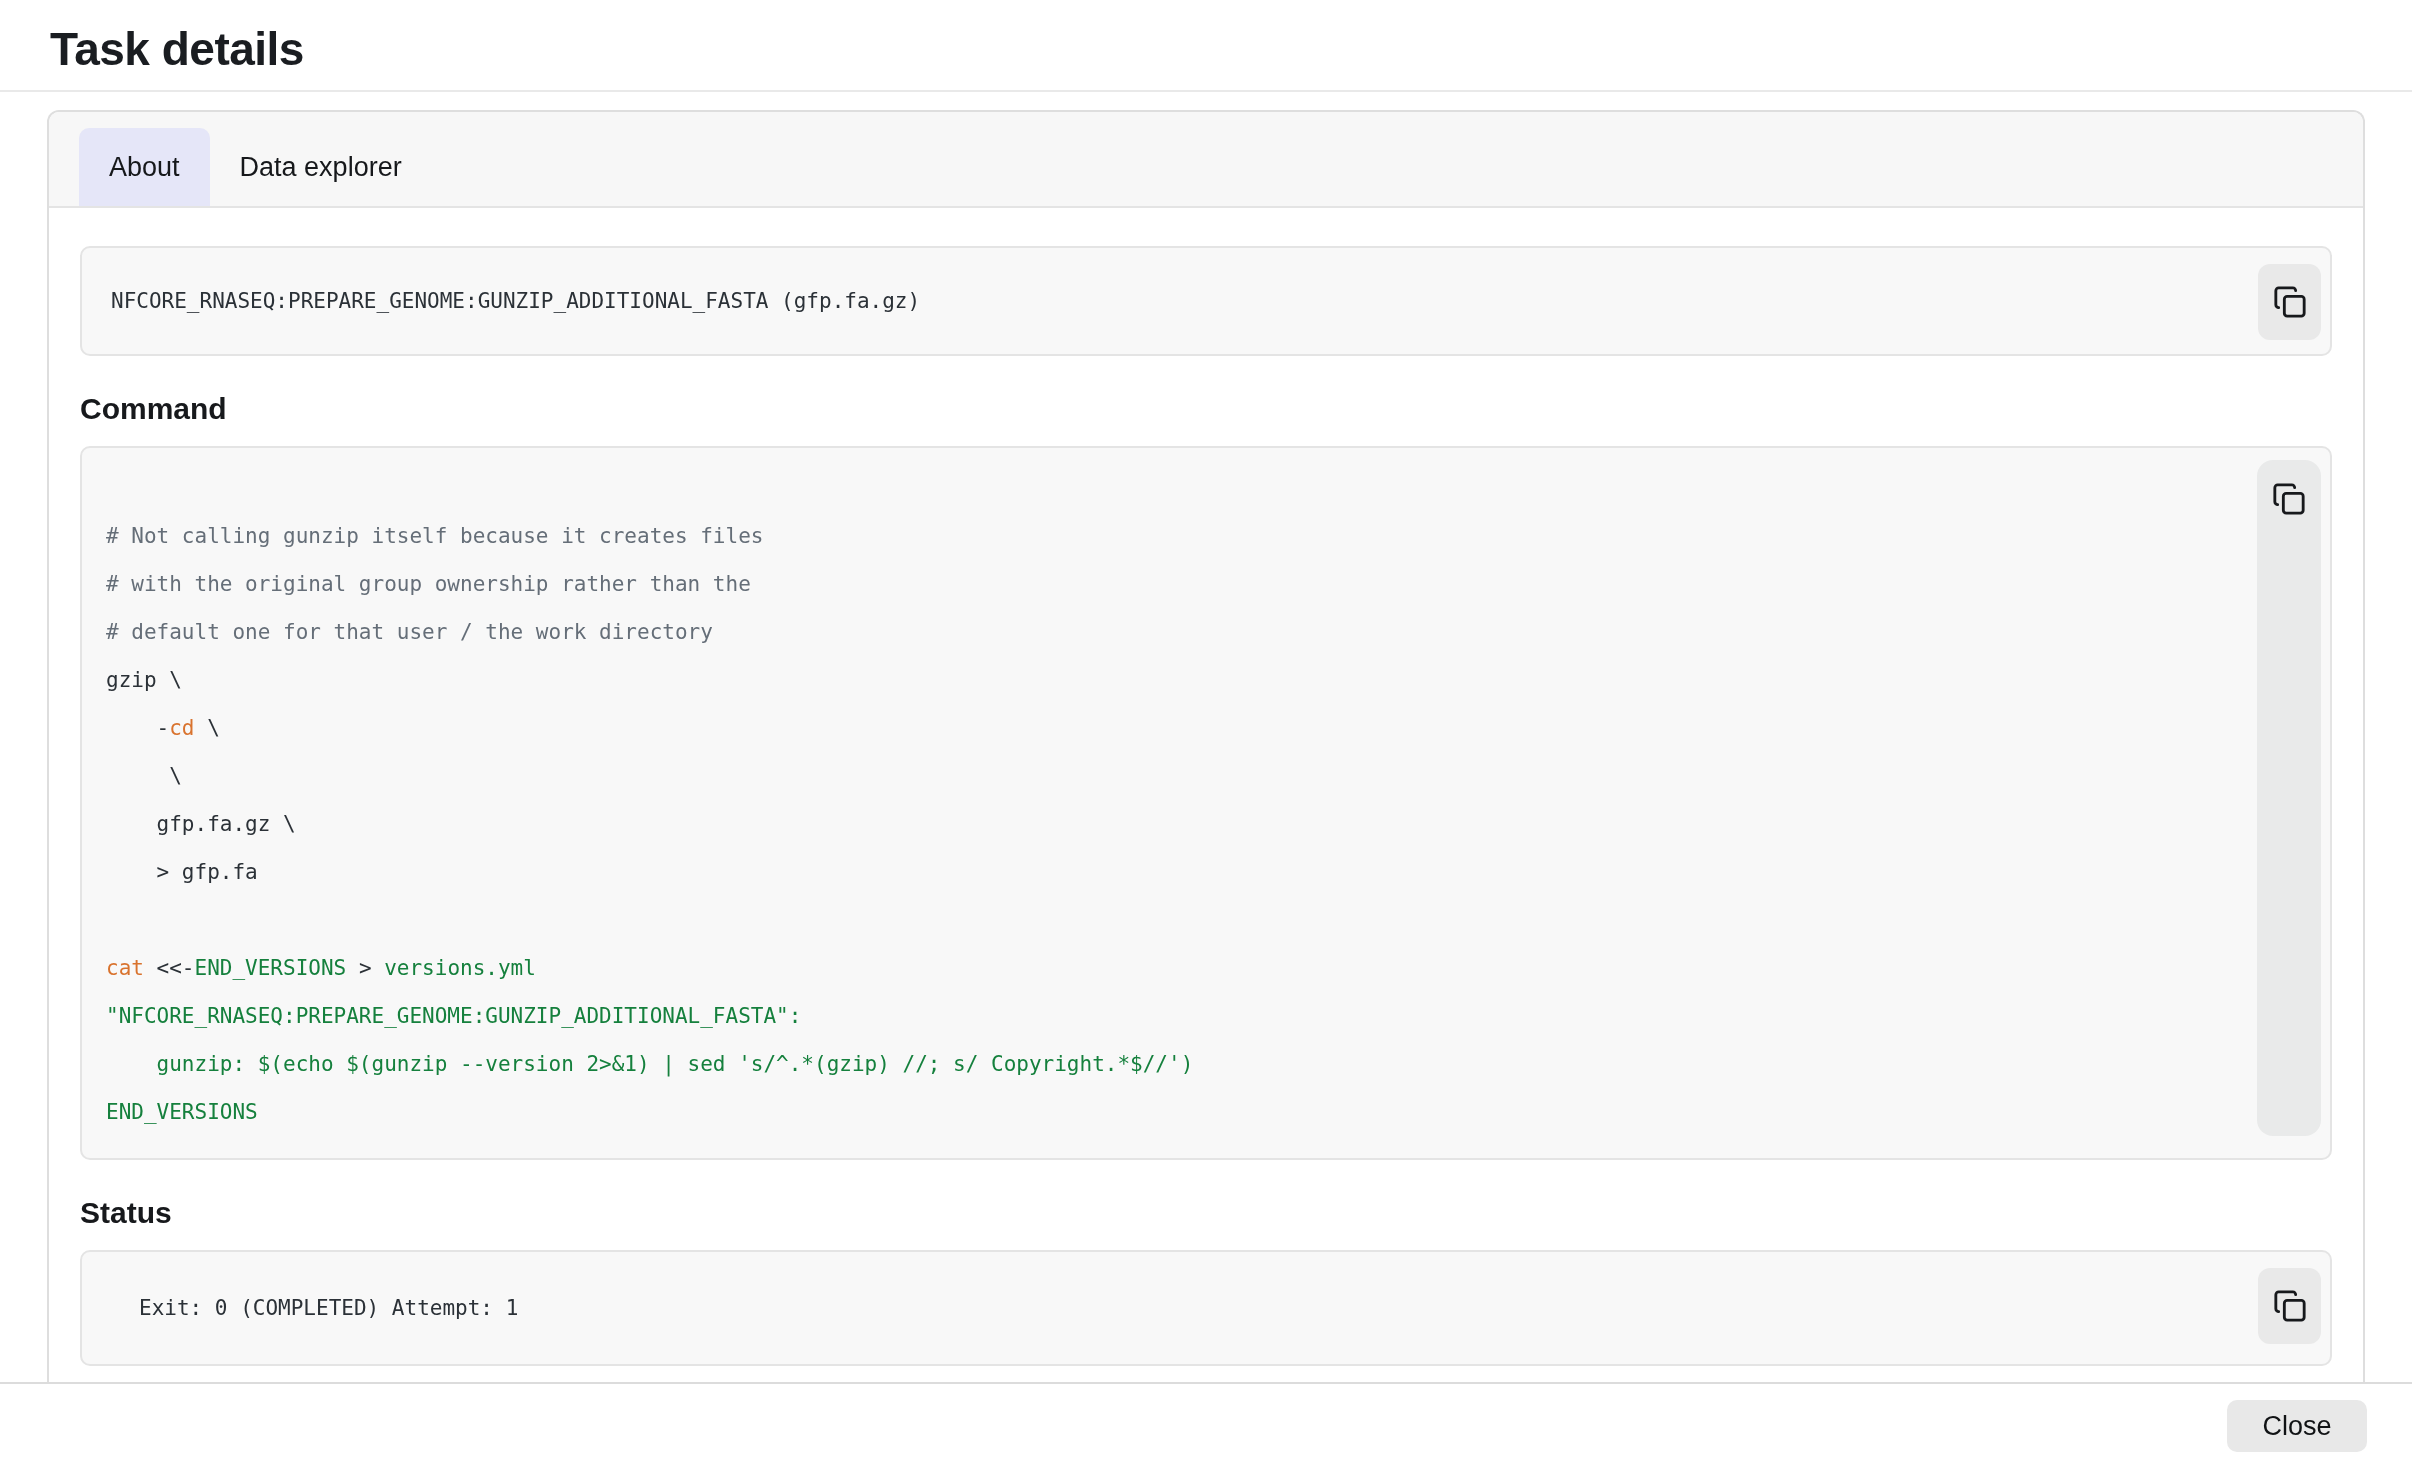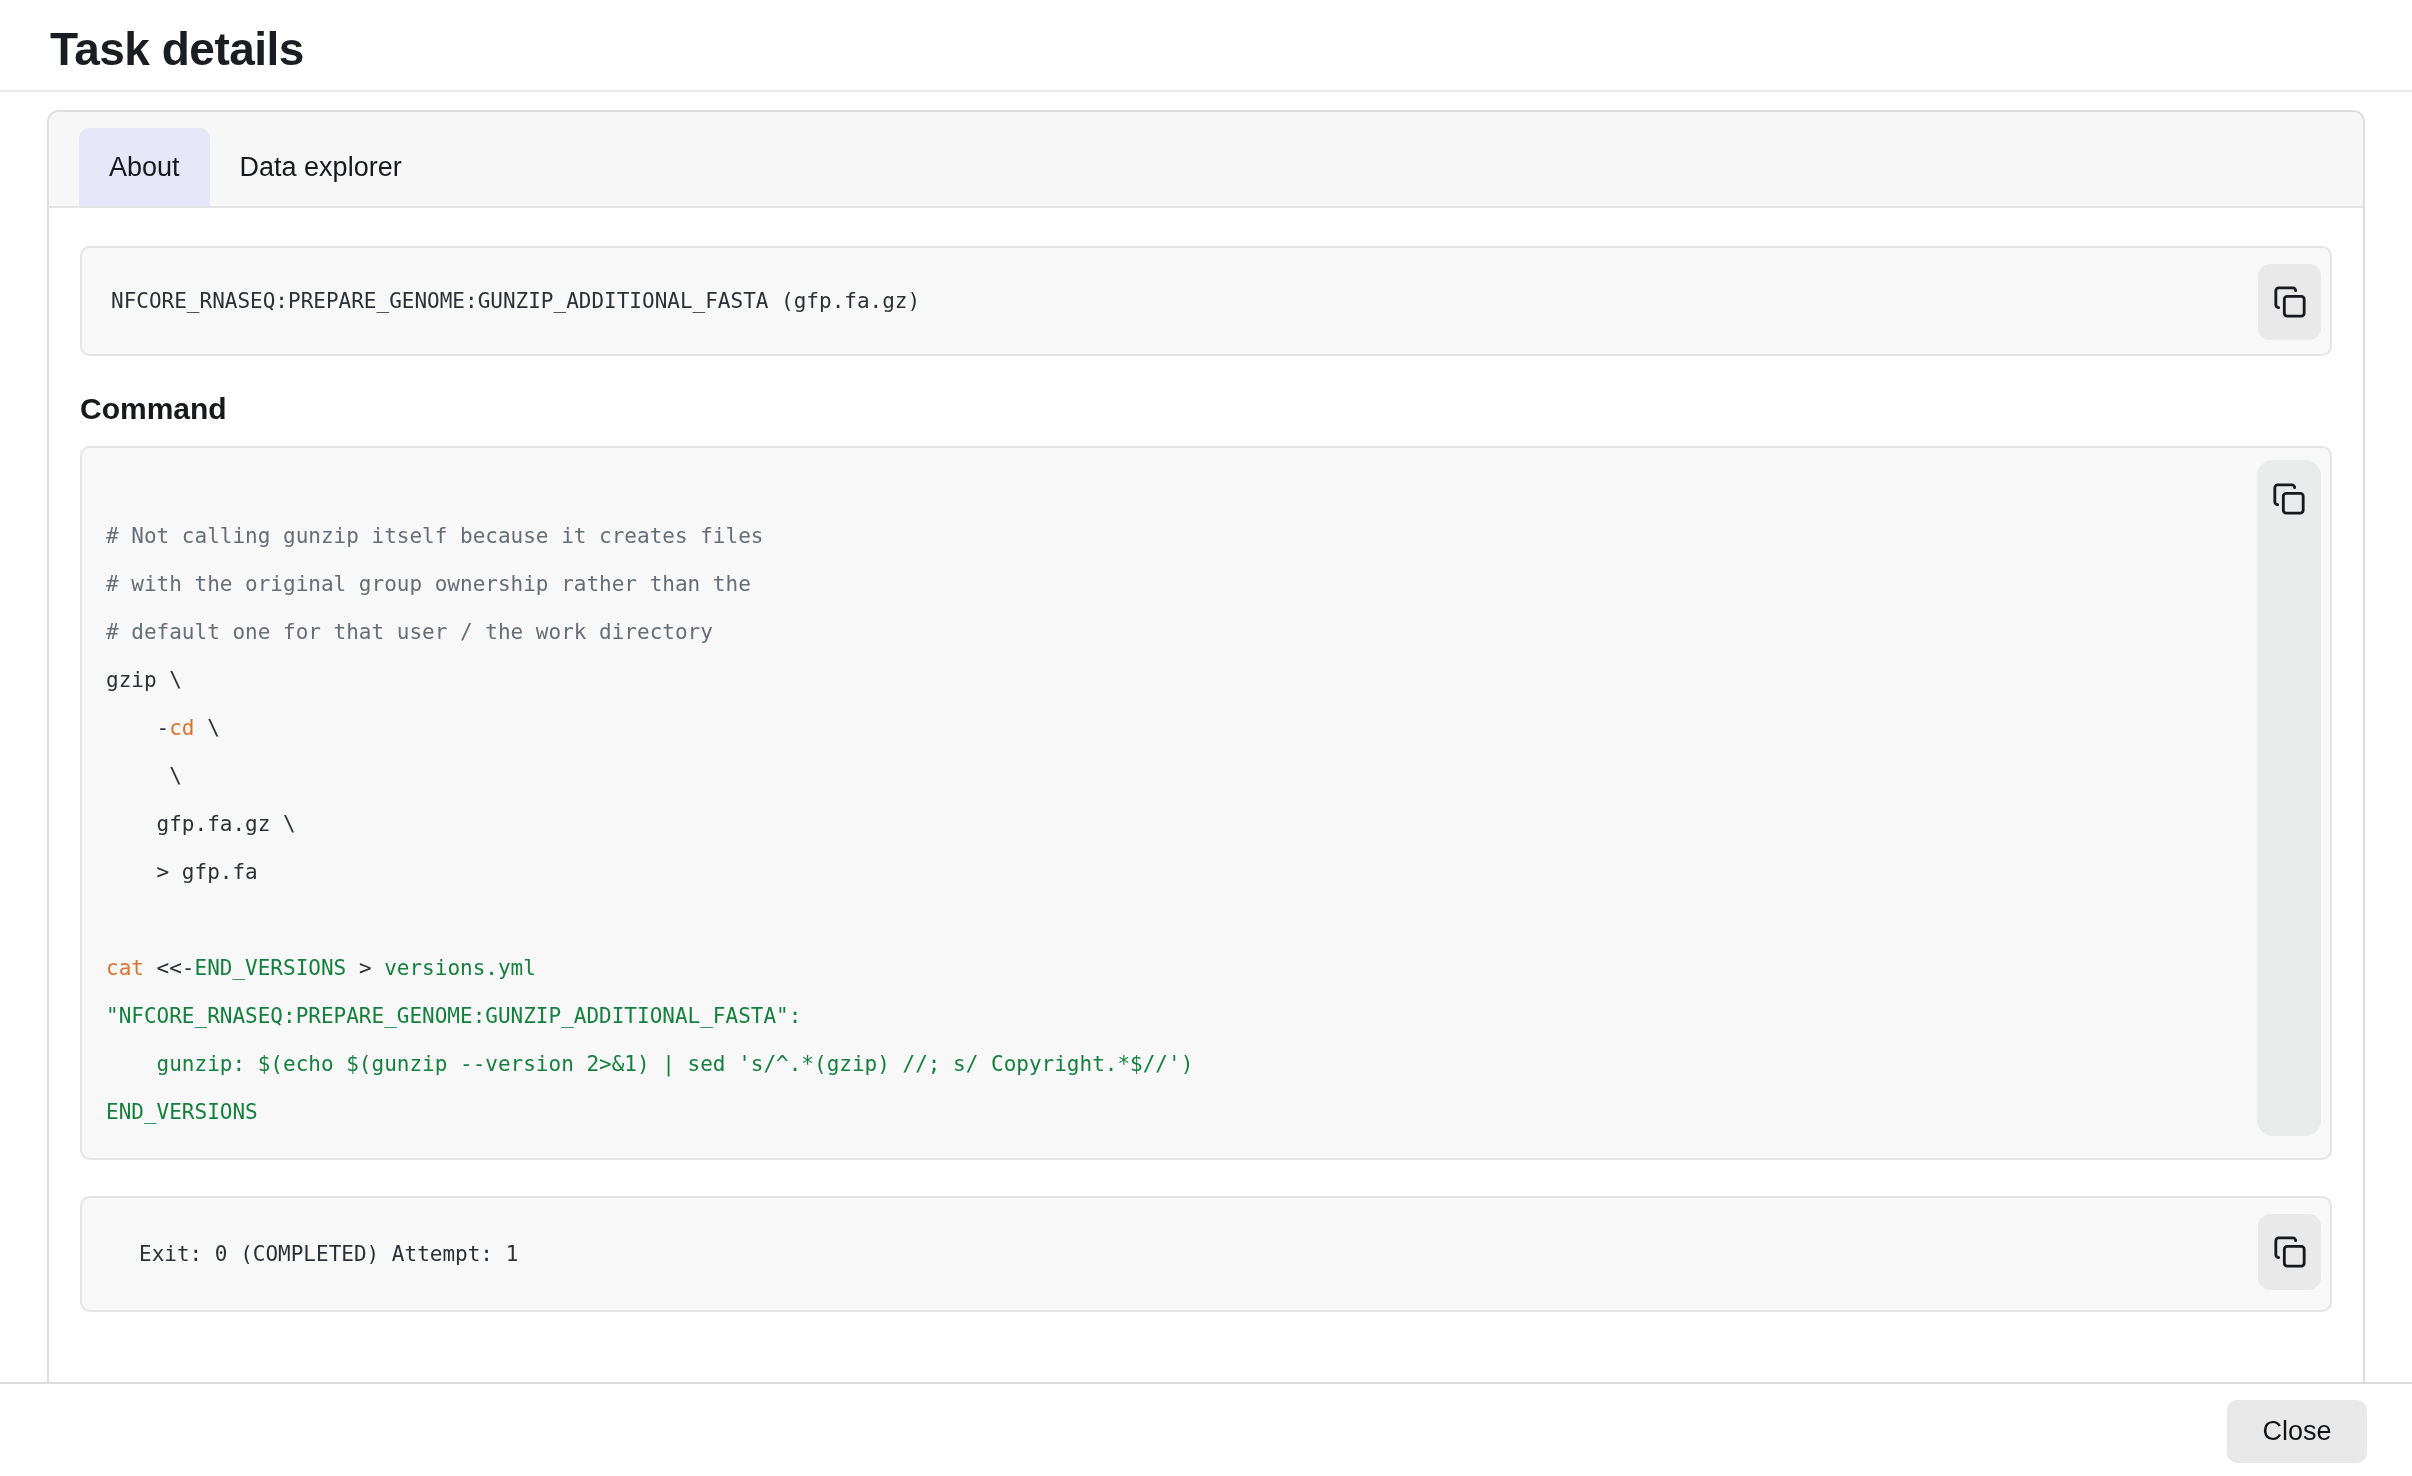--- a/index.html
+++ b/index.html
@@ -124,21 +124,21 @@
   .modal-footer {
     position: absolute;
     left: 0; top: 1382px;
     width: 2412px; height: 94px;
     background: #ffffff;
     border-top: 2px solid #dcdcdc;
   }
   .close-btn {
     position: absolute;
     top: 16px; right: 45px;
-    width: 140px; height: 63px;
+    width: 140px; height: 52px;
     background: #e8e8e8;
     border: none;
     border-radius: 10px;
     font-family: inherit;
     font-size: 27px;
     color: #111315;
     cursor: pointer;
   }
 </style>
 </head>
@@ -176,20 +176,21 @@
       <button class="copy-btn" aria-label="Copy command">
         <span>
           <svg viewBox="0 0 24 24" fill="none" stroke="currentColor" stroke-width="2" stroke-linecap="round" stroke-linejoin="round" style="display:block;width:34px;height:34px">
             <rect width="14" height="14" x="8" y="8" rx="2" ry="2"></rect>
             <path d="M4 16c-1.1 0-2-.9-2-2V4c0-1.1.9-2 2-2h10c1.1 0 2 .9 2 2"></path>
           </svg>
         </span>
       </button>
     </div>
 
+    <h2>Status</h2>
     <div class="code-box status-box">
       <pre>Exit: 0 (COMPLETED) Attempt: 1</pre>
       <button class="copy-btn" aria-label="Copy status">
         <span>
           <svg viewBox="0 0 24 24" fill="none" stroke="currentColor" stroke-width="2" stroke-linecap="round" stroke-linejoin="round" style="display:block;width:34px;height:34px">
             <rect width="14" height="14" x="8" y="8" rx="2" ry="2"></rect>
             <path d="M4 16c-1.1 0-2-.9-2-2V4c0-1.1.9-2 2-2h10c1.1 0 2 .9 2 2"></path>
           </svg>
         </span>
       </button>

